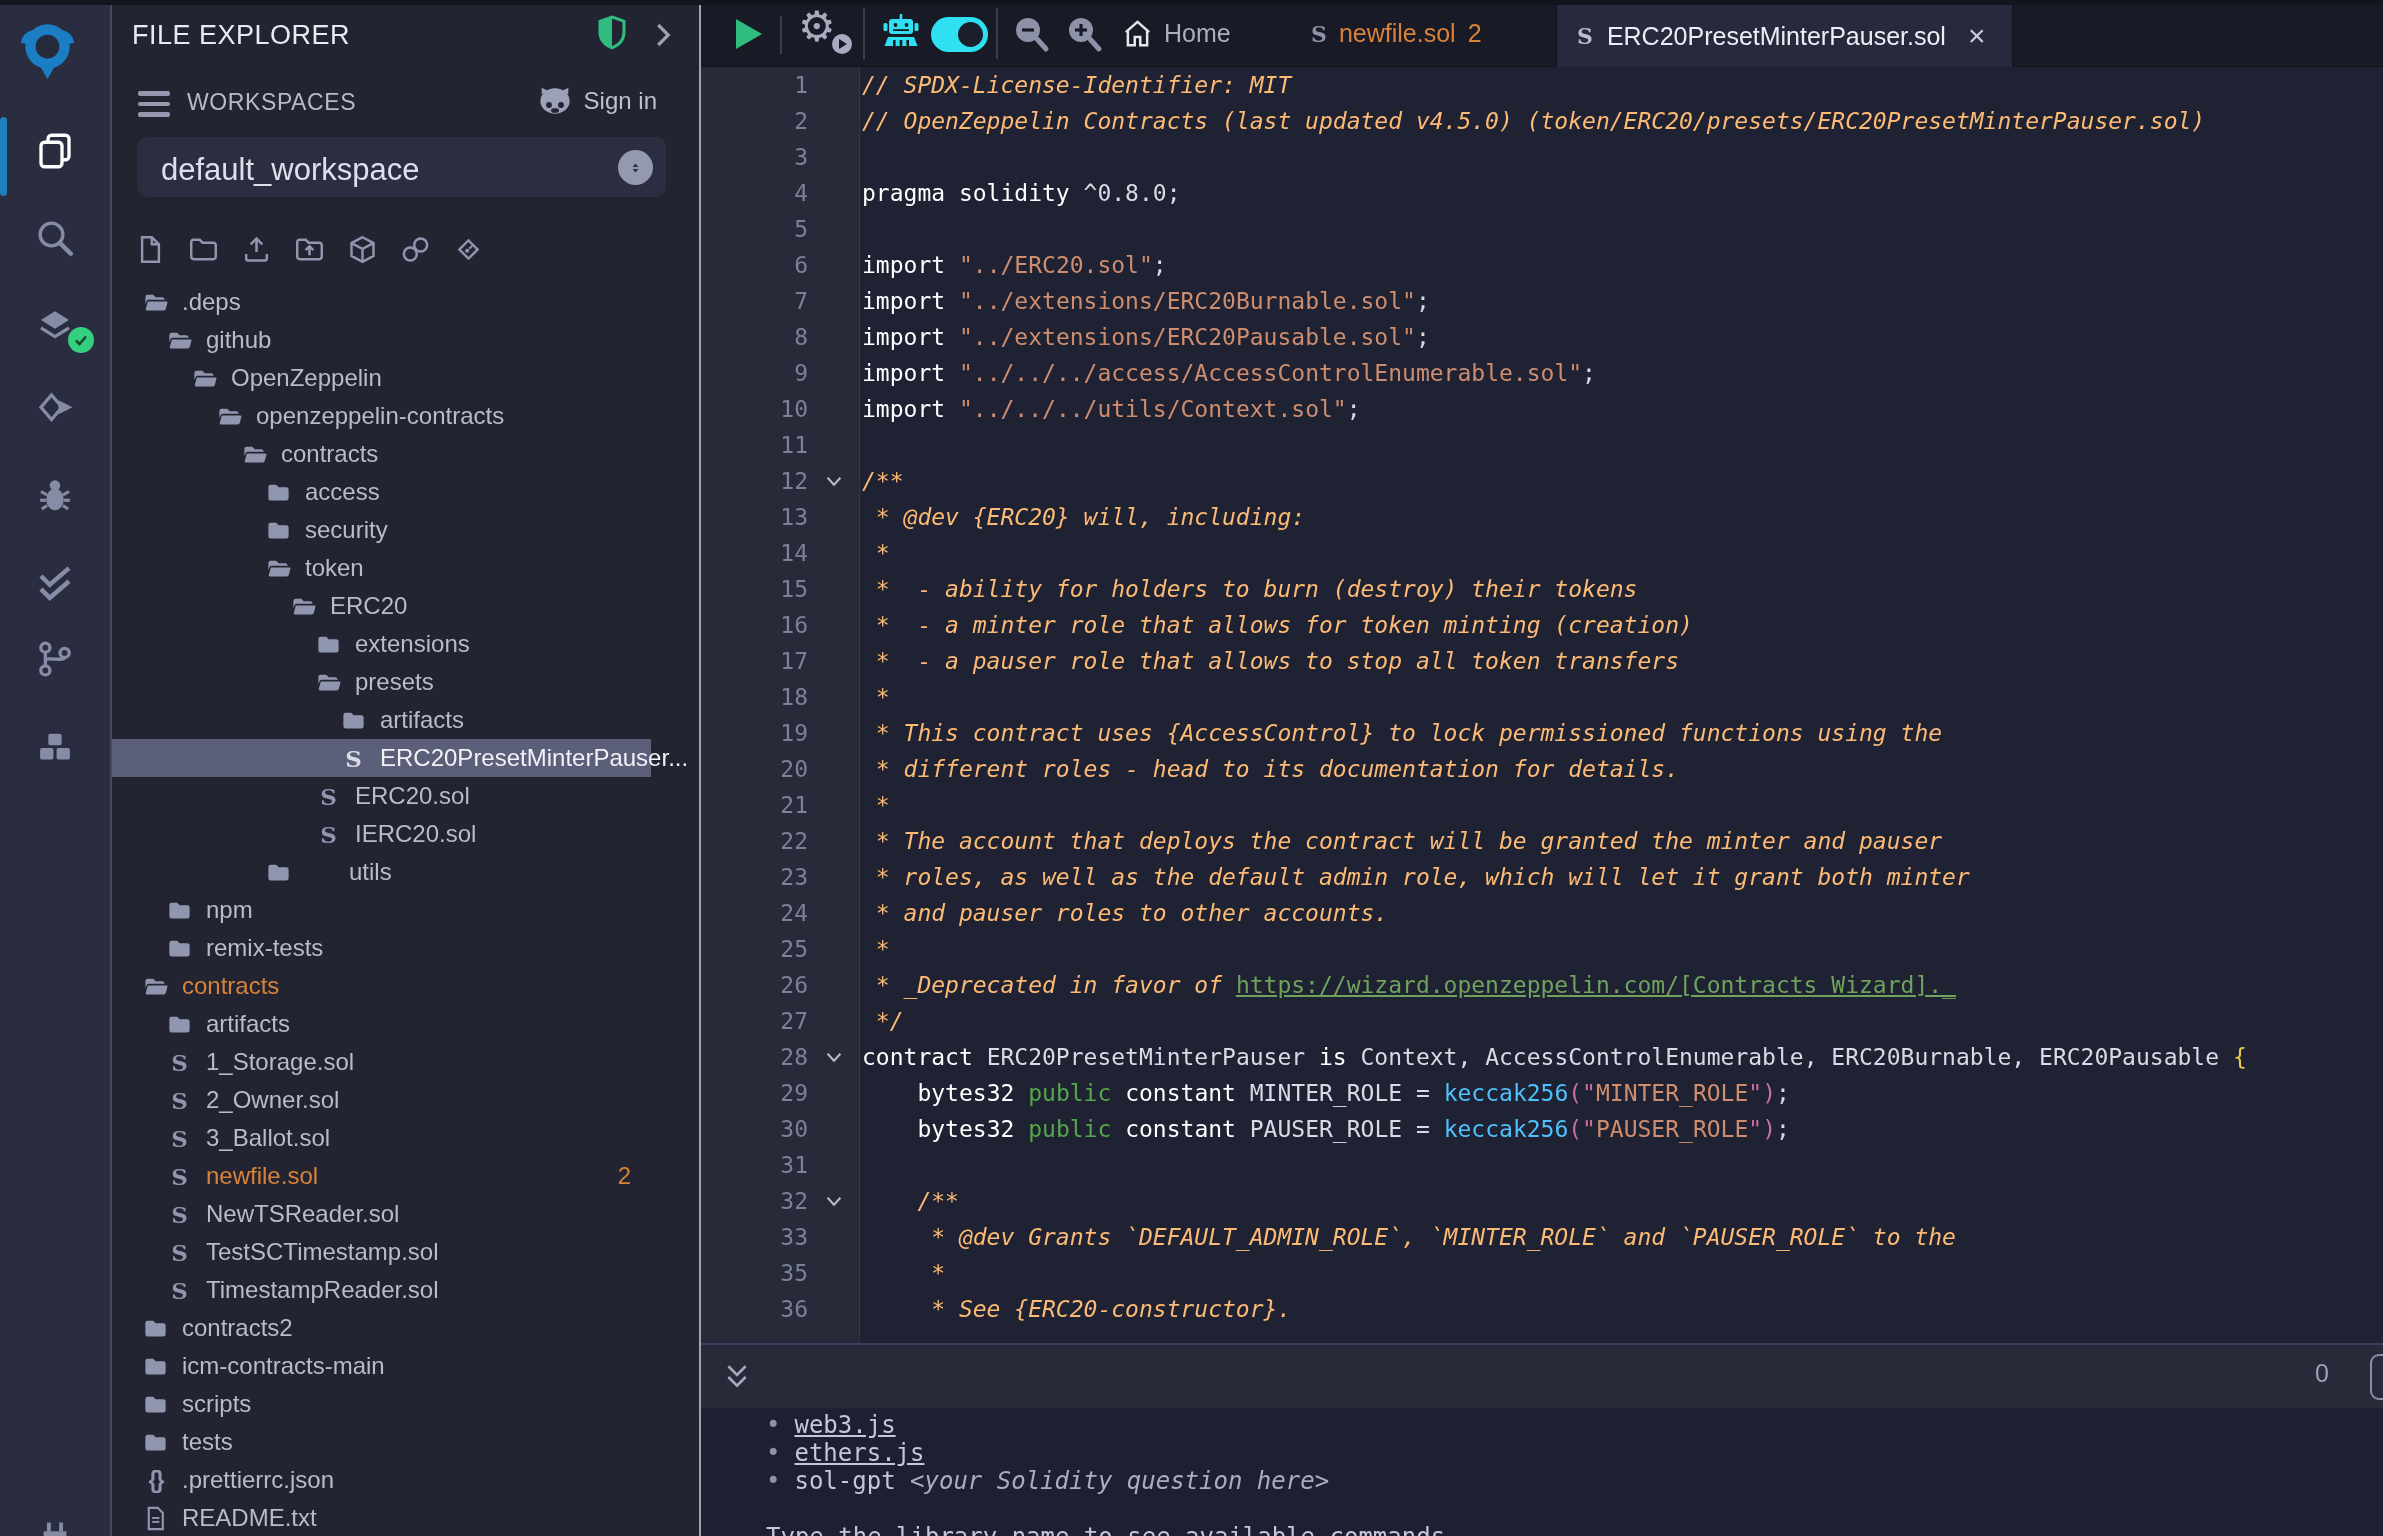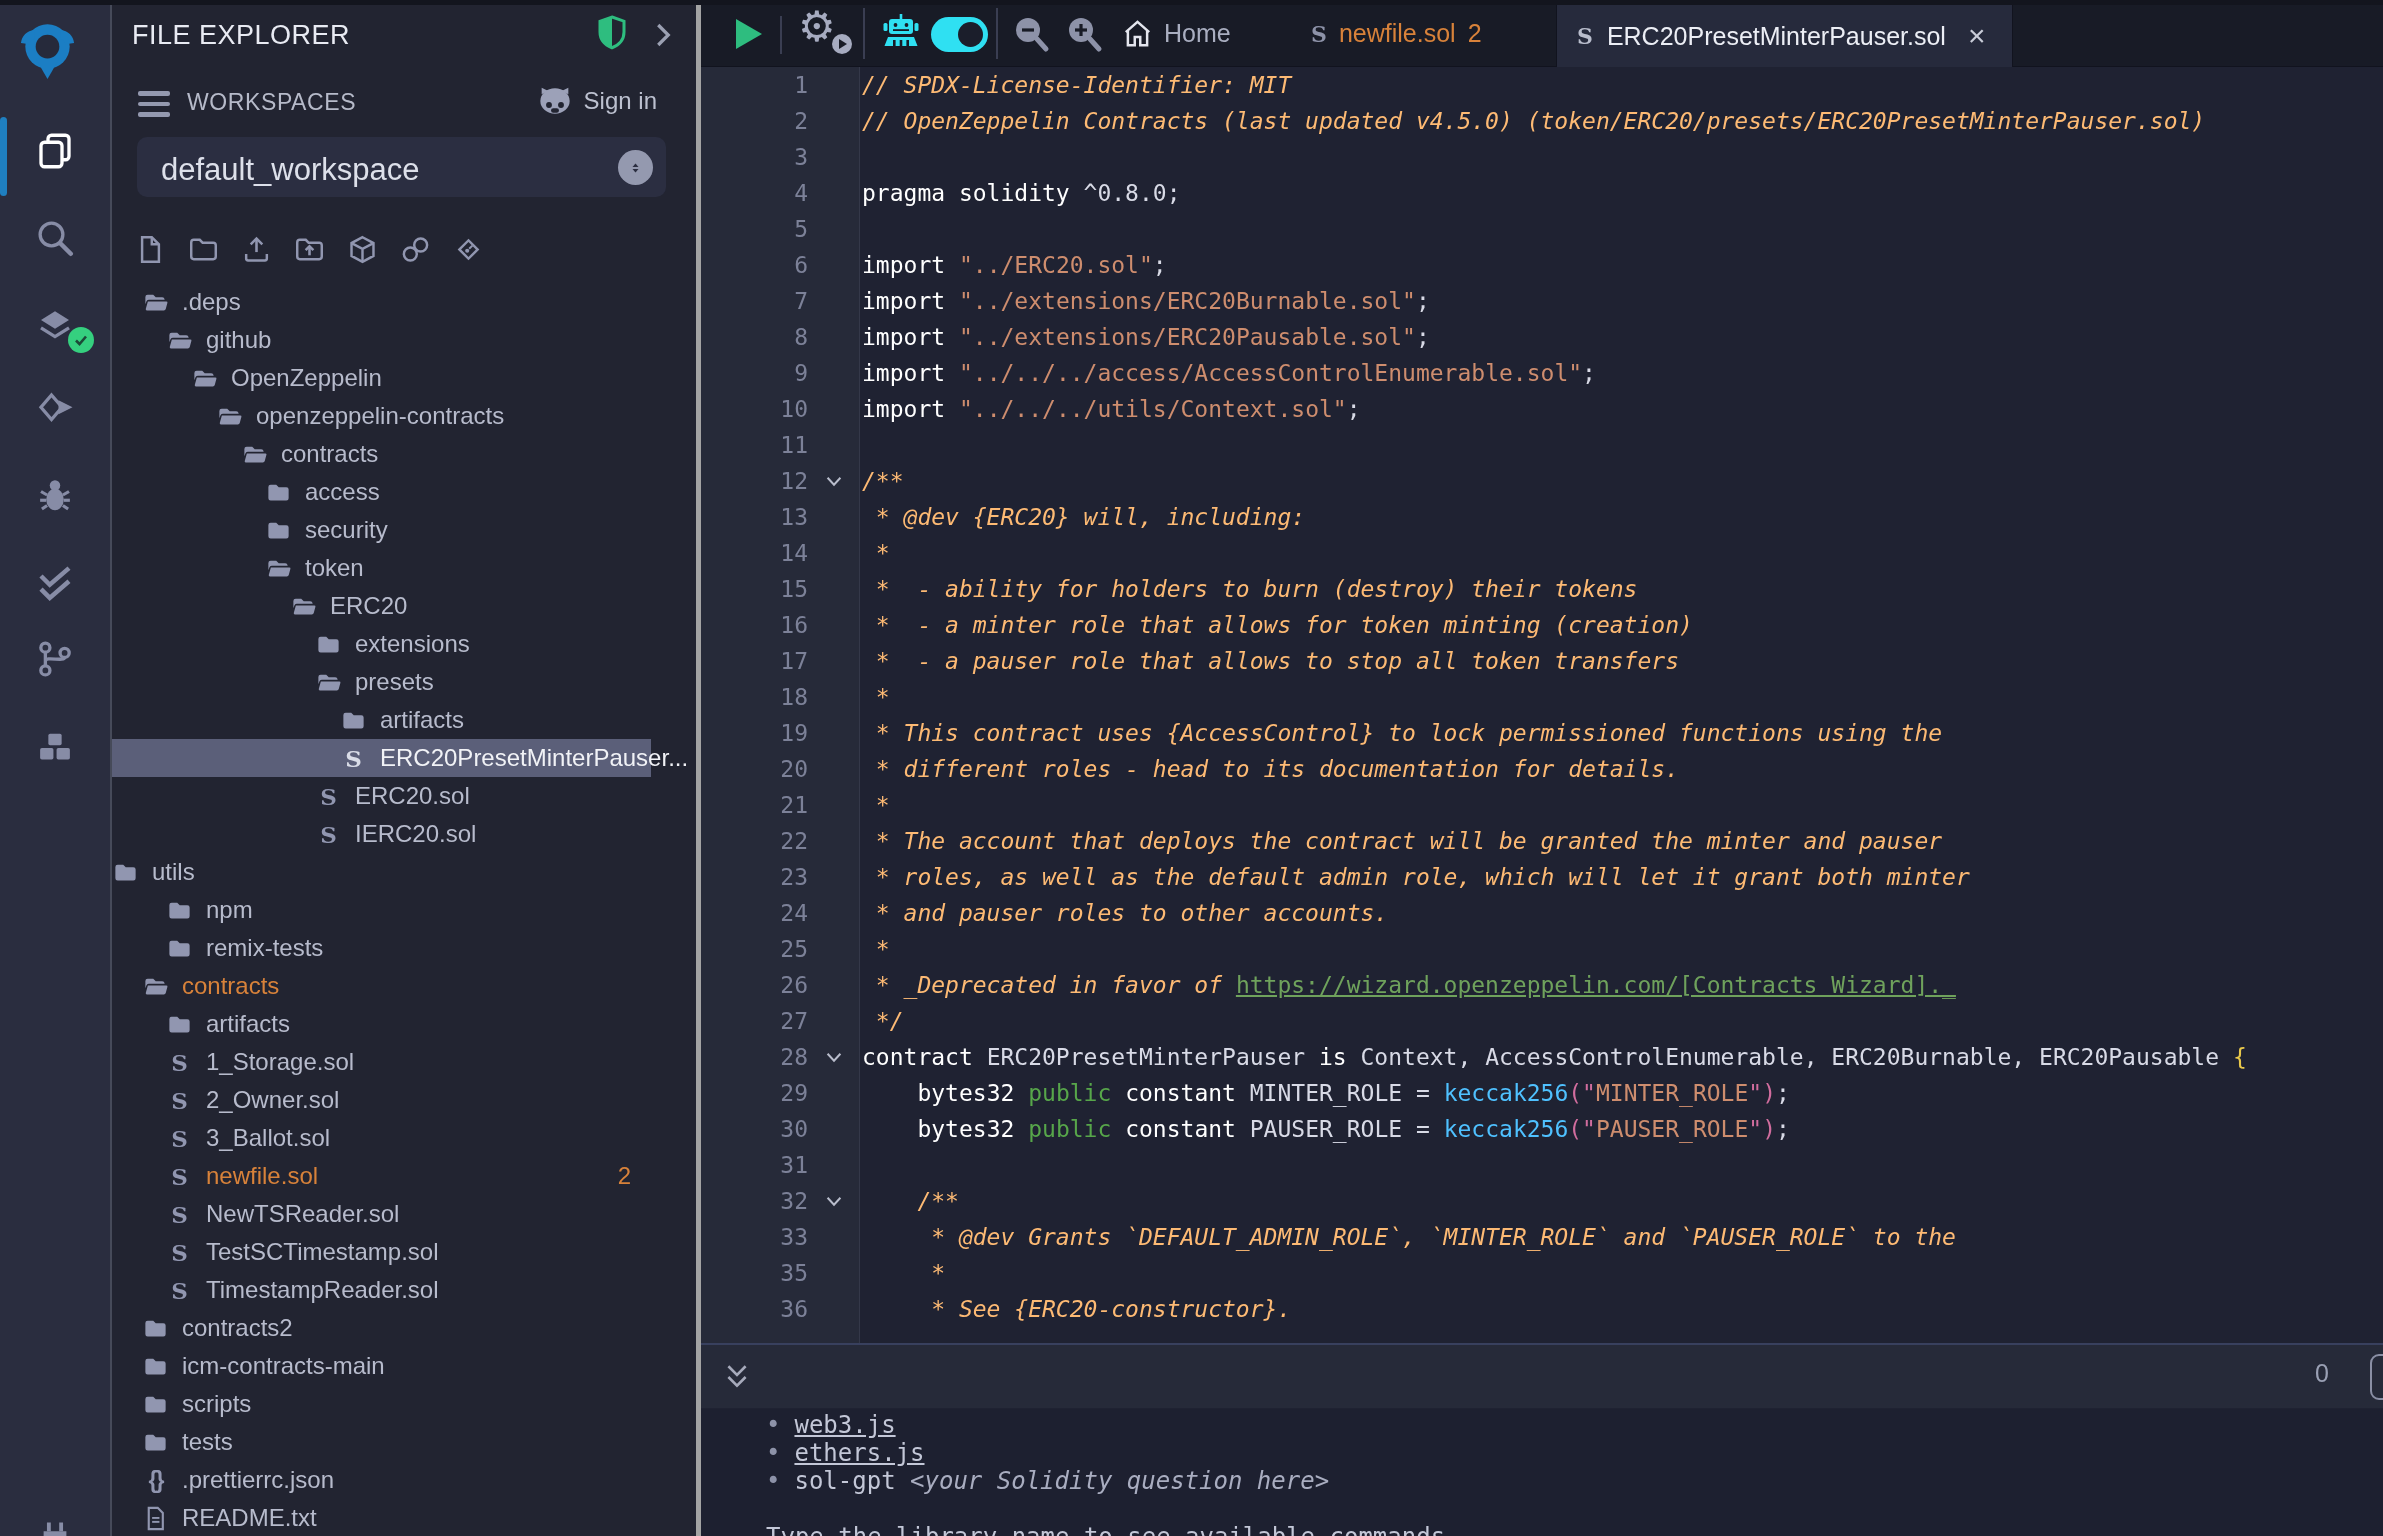--- a/index.html
+++ b/index.html
@@ -22,21 +22,21 @@
   .rail-item{position:absolute;left:0;width:110px;height:73px;display:flex;align-items:center;justify-content:center;color:var(--ink-dim);}
   .rail-item.active{color:#ffffff;}
   .rail-item svg{width:42px;height:42px;}
   .rail-indicator{position:absolute;left:0;top:117px;width:7px;height:79px;border-radius:4px;background:var(--accent-blue);}
   .rail-badge{position:absolute;right:16px;bottom:10px;width:26px;height:26px;border-radius:50%;
               background:#35d07f;display:flex;align-items:center;justify-content:center;}
   .rail-badge svg{width:16px;height:16px;}
 
   
   #panel{position:absolute;left:112px;top:0;width:589px;height:1537px;background:var(--panel);
-         border-right:5px solid #a3a3a3;overflow:hidden;}
+         border-right:2px solid #a3a3a3;overflow:hidden;}
   .fe-title{position:absolute;left:20px;top:20px;font-size:27px;color:var(--ink-bright);letter-spacing:0.5px;}
   .fe-shield{position:absolute;left:482px;top:14px;width:36px;height:38px;}
   .fe-chevr{position:absolute;left:535px;top:20px;width:30px;height:30px;color:#9ba0b2;}
   .ws-row{position:absolute;left:0;top:83px;width:589px;height:42px;}
   .ws-burger{position:absolute;left:26px;top:8px;width:32px;height:26px;display:flex;flex-direction:column;justify-content:space-between;}
   .ws-burger i{display:block;height:4.6px;border-radius:2px;background:#9499af;}
   .ws-label{position:absolute;left:75px;top:6px;font-size:23px;color:#b6bac9;letter-spacing:0.6px;}
   .signin{position:absolute;right:44px;top:2px;display:flex;align-items:center;gap:10px;color:#bcc0cf;font-size:24px;}
   .signin svg{width:38px;height:32px;}
   .ws-select{position:absolute;left:25px;top:137px;width:529px;height:60px;border-radius:10px;background:#2b2e41;}
@@ -398,21 +398,21 @@
           <span>ERC20PresetMinterPauser...</span>
         </div>
         <div class="trow" style="padding-left: 203px;">
           <span class="tico txt" style="font-family: &quot;DejaVu Serif&quot;, serif;">S</span>
           <span>ERC20.sol</span>
         </div>
         <div class="trow" style="padding-left: 203px;">
           <span class="tico txt" style="font-family: &quot;DejaVu Serif&quot;, serif;">S</span>
           <span>IERC20.sol</span>
         </div>
-        <div class="trow" style="">
+        <div class="trow" style="padding-left: 153px; gap: 44px;">
           <span class="tico">
             <svg viewBox="0 0 24 24">
               <path d="M3 7 q0-2 2-2 h5 l2.2 2.3 H19 q2 0 2 2 V17 q0 2 -2 2 H5 q-2 0 -2-2 Z" fill="currentColor"></path>
             </svg>
           </span>
           <span>utils</span>
         </div>
         <div class="trow" style="padding-left: 54px;">
           <span class="tico">
             <svg viewBox="0 0 24 24">

